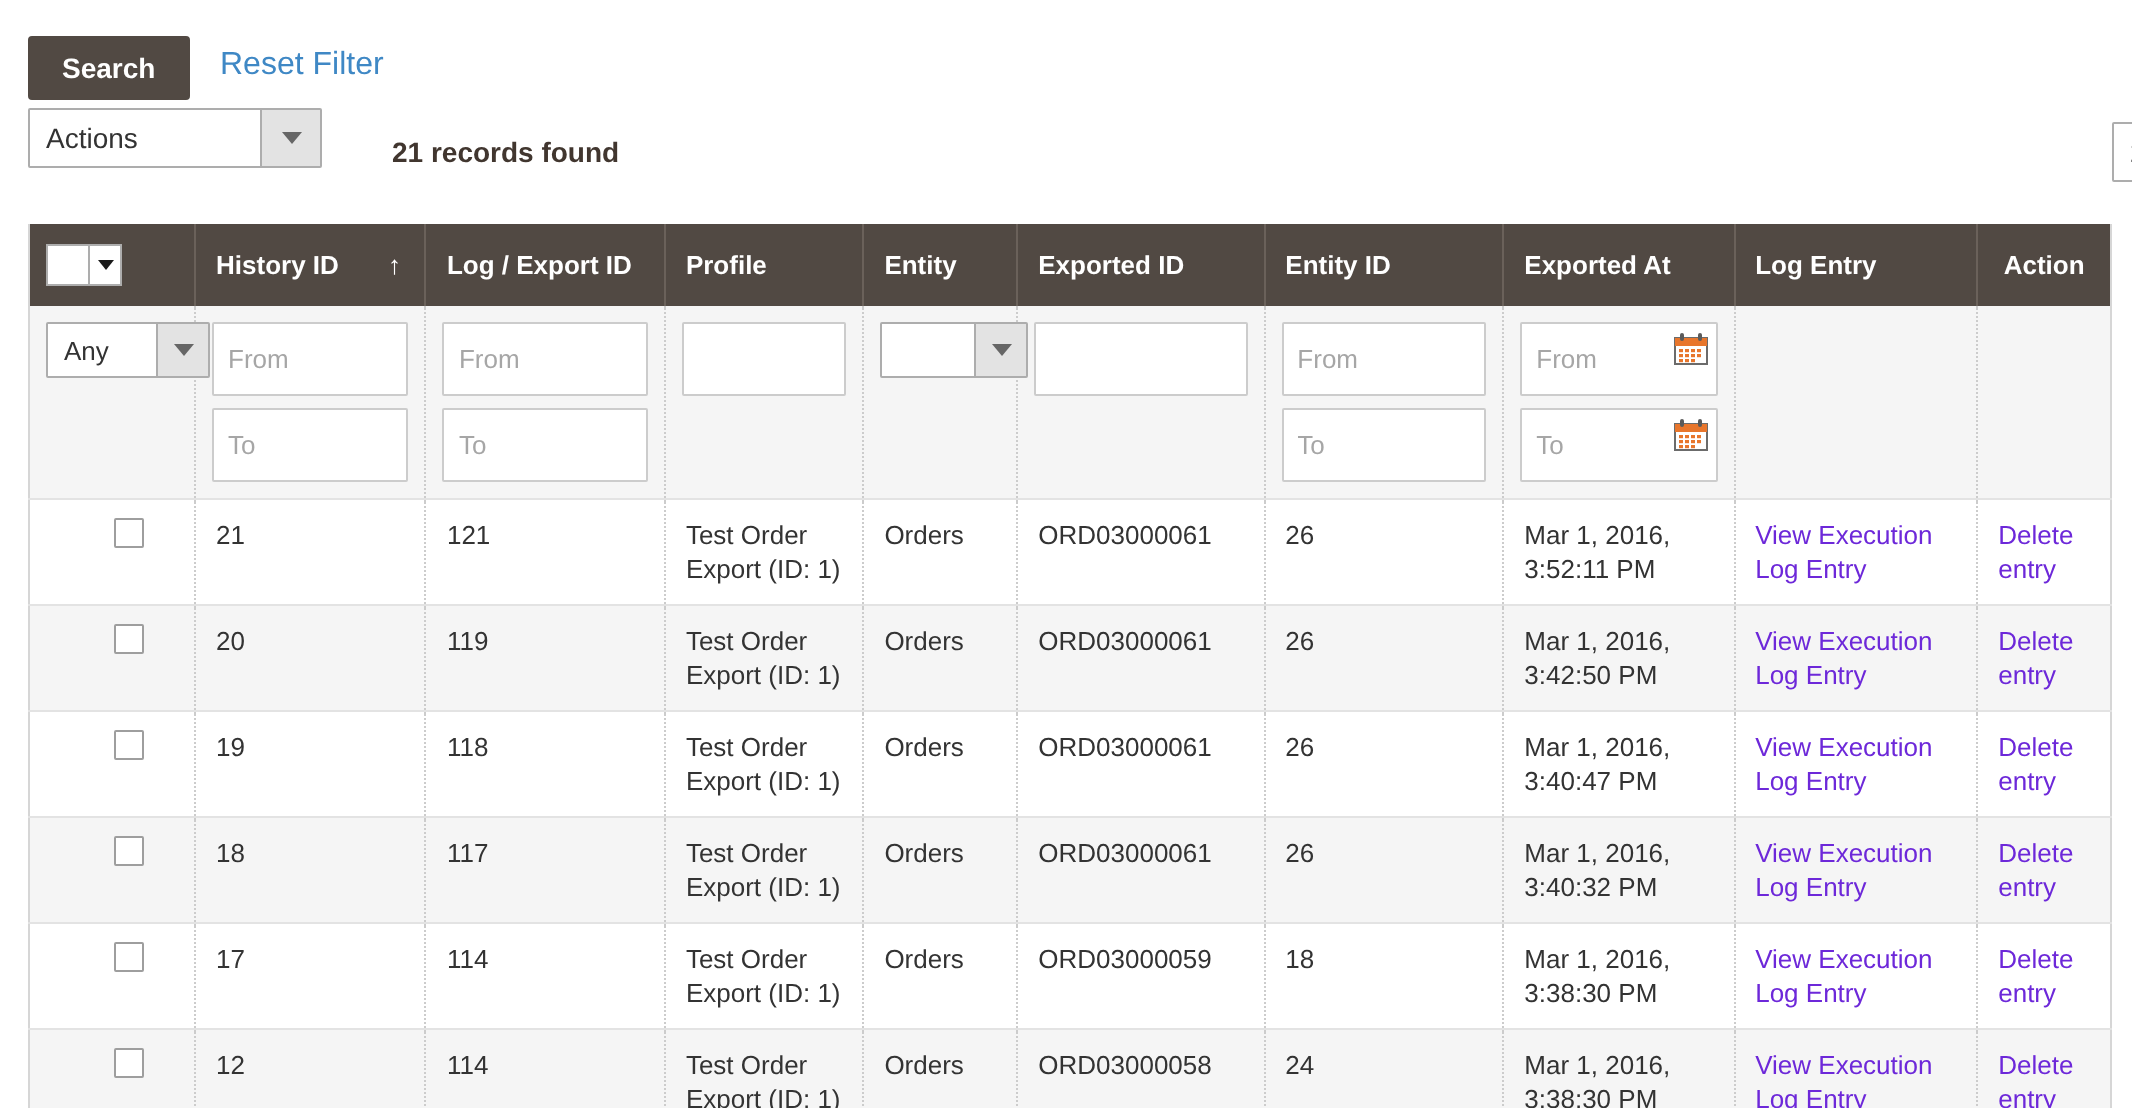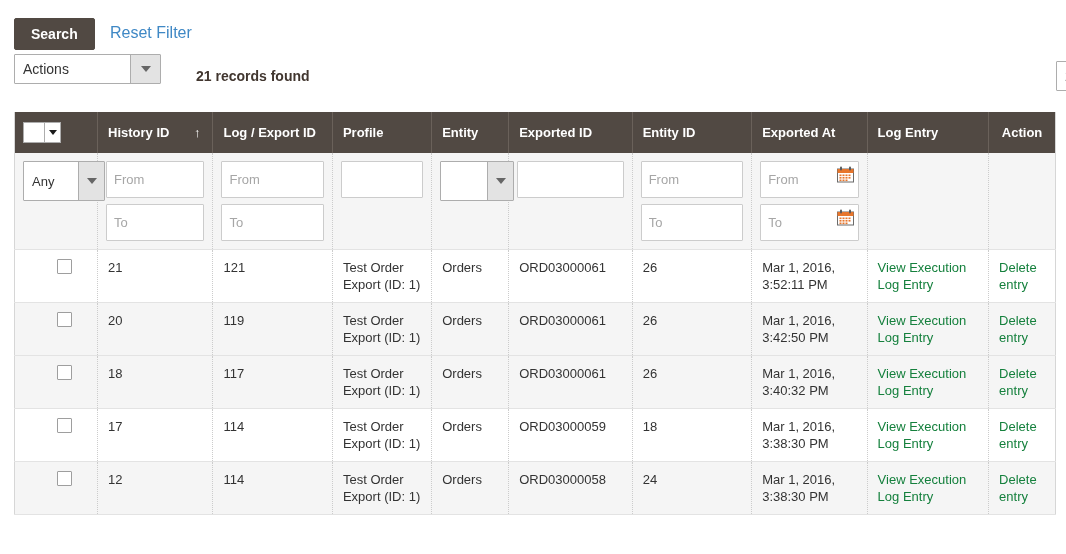--- a/index.html
+++ b/index.html
@@ -135,21 +135,21 @@
     border-radius: 1px;
     background: #fff;
     padding: 0 7px;
     font-size: 13px;
     color: #333;
     font-family: "Liberation Sans", sans-serif;
     margin-bottom: 6px;
   }
   .finput:last-child { margin-bottom: 0; }
   .finput::placeholder { color: #a6a6a6; }
-  .fsel { height: 40px; gap: 16px; }
+  .fsel { height: 28px; gap: 16px; }
   .fsel .msel-val { min-width: 30px; font-size: 13px; }
   .fsel .msel-caret { width: 26px; }
 
   .date-wrap { position: relative; margin-bottom: 6px; }
   .date-wrap:last-child { margin-bottom: 0; }
   .date-wrap .finput { margin-bottom: 0; padding-right: 26px; }
   .cal-icon {
     position: absolute; right: 4px; top: 4px;
     width: 19px; height: 19px;
     cursor: pointer;
@@ -194,21 +194,21 @@
     border: 1px solid #9e9e9e;
     background: #fff;
     display: inline-block;
     border-radius: 1px;
     cursor: pointer;
     margin-left: 42px;
   }
   td.cb-cell { padding-left: 0 !important; padding-right: 0 !important; }
 
   .grid-link {
-    color: #15803d;
+    color: #6d28d9;
     text-decoration: none;
     cursor: pointer;
   }
 
   
   .grid { border-left: 1px solid #d6d6d6; border-right: 1px solid #d6d6d6; }
 </style>
 </head>
 <body>
 
@@ -391,20 +391,32 @@
         <td>119</td>
         <td>Test Order Export (ID: 1)</td>
         <td>Orders</td>
         <td>ORD03000061</td>
         <td>26</td>
         <td>Mar 1, 2016, 3:42:50 PM</td>
         <td><a class="grid-link">View Execution Log Entry</a></td>
         <td><a class="grid-link">Delete entry</a></td>
       </tr>
 
+      <tr class="odd">
+        <td class="cb-cell"><span class="cb"></span></td>
+        <td>19</td>
+        <td>118</td>
+        <td>Test Order Export (ID: 1)</td>
+        <td>Orders</td>
+        <td>ORD03000061</td>
+        <td>26</td>
+        <td>Mar 1, 2016, 3:40:47 PM</td>
+        <td><a class="grid-link">View Execution Log Entry</a></td>
+        <td><a class="grid-link">Delete entry</a></td>
+      </tr>
 
       <tr class="even">
         <td class="cb-cell"><span class="cb"></span></td>
         <td>18</td>
         <td>117</td>
         <td>Test Order Export (ID: 1)</td>
         <td>Orders</td>
         <td>ORD03000061</td>
         <td>26</td>
         <td>Mar 1, 2016, 3:40:32 PM</td>

